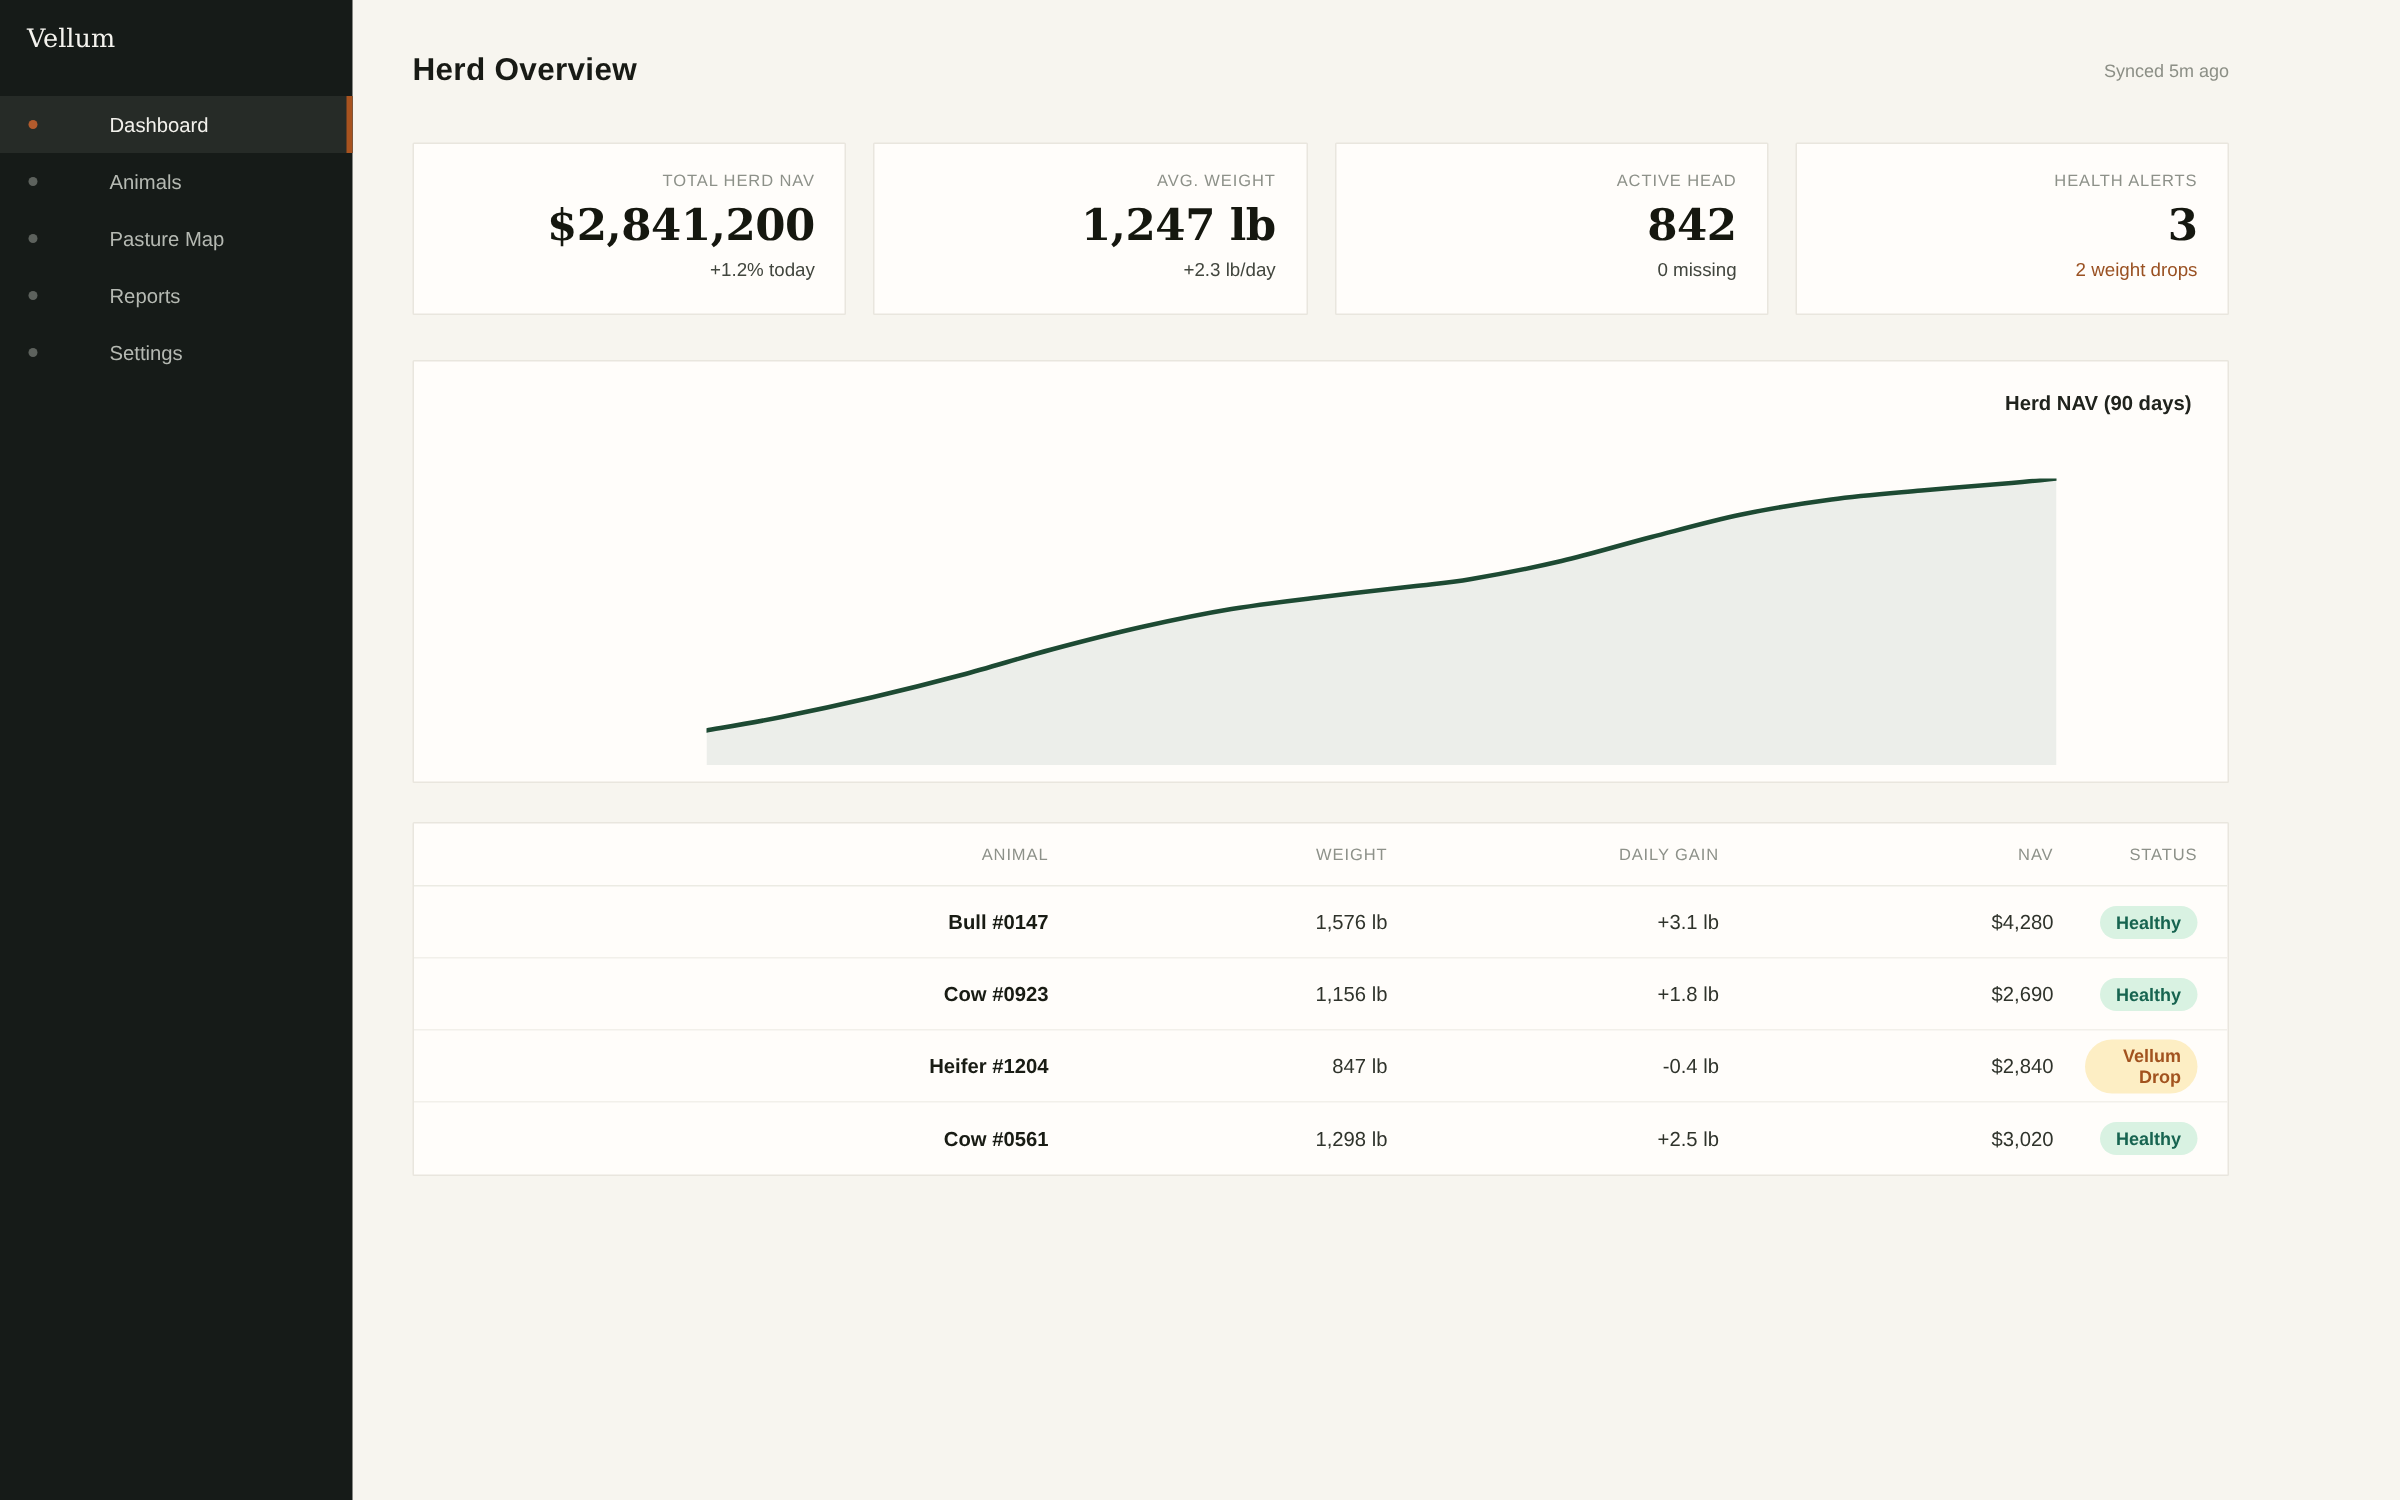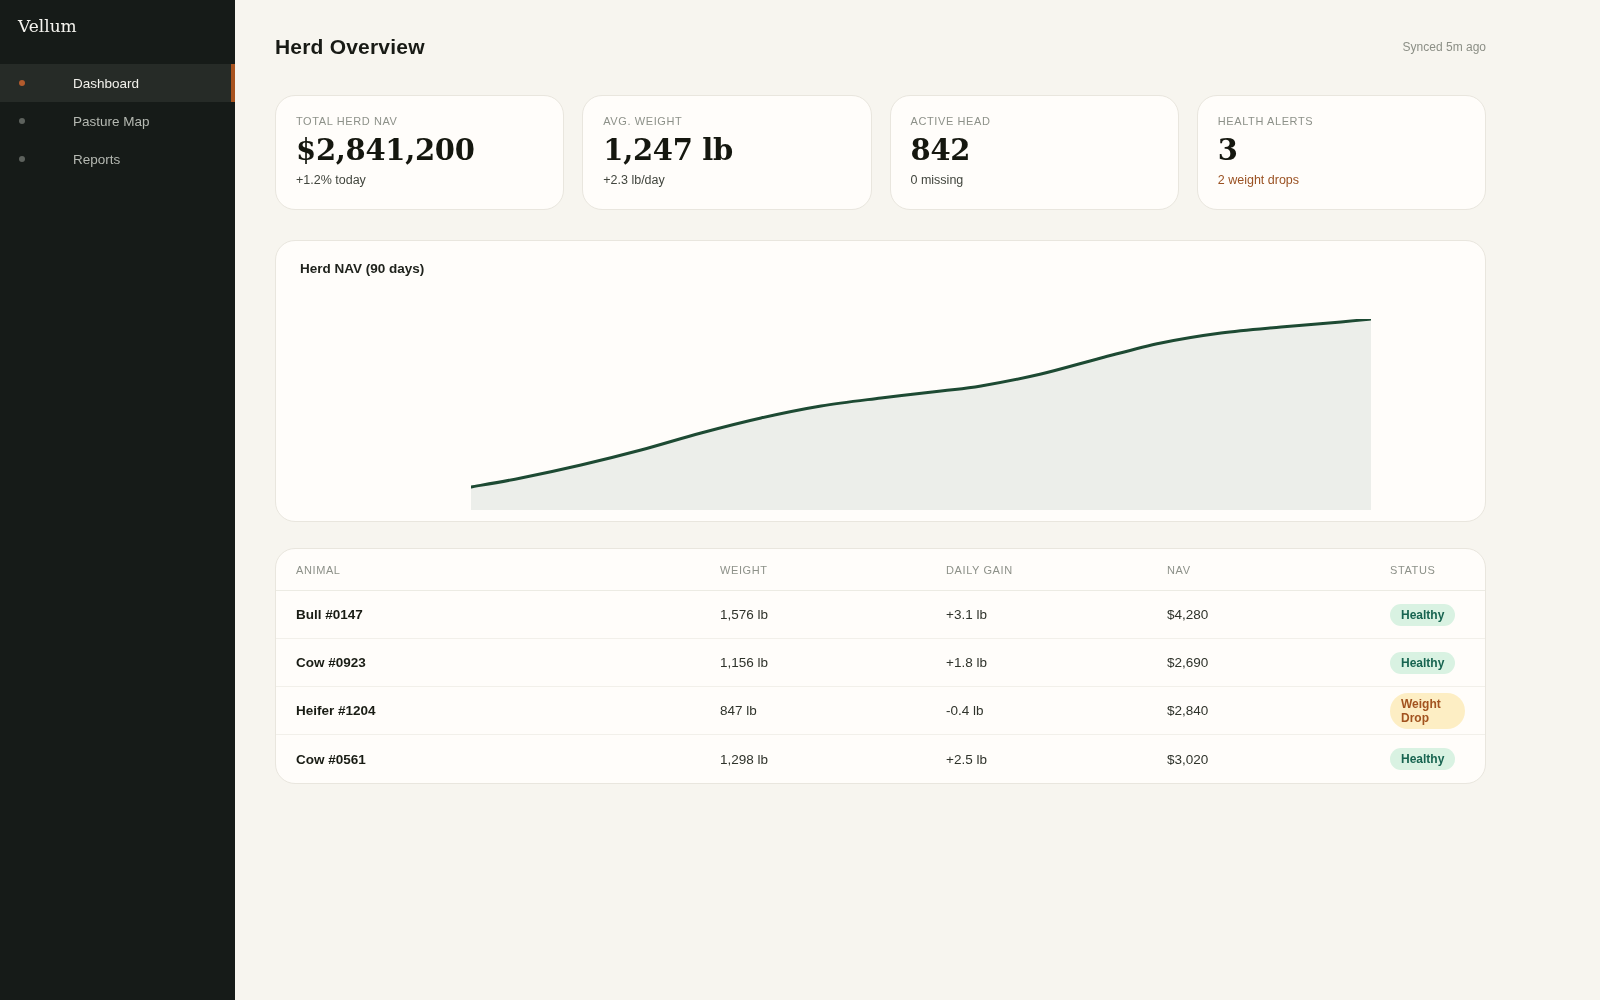--- a/index.html
+++ b/index.html
@@ -60,21 +60,22 @@
   .main{flex:1;padding:34px 114px 0 40px;}
   .topbar{display:flex;align-items:center;justify-content:space-between;height:26px;}
   .page-title{font-size:21px;font-weight:700;color:#181a15;letter-spacing:.2px;}
   .synced{font-size:12px;color:#8c8f86;}
 
   
   .stat-row{display:flex;gap:18px;margin-top:35px;}
   .card{
     background:var(--card-bg);
     border:1px solid var(--card-border);
-    border-radius:20px;
+    border-radius:1px;
+    text-align:right;
   }
   .stat{flex:1;height:115px;padding:19px 20px 0 20px;}
   .stat-label{
     font-size:11px;letter-spacing:.6px;color:var(--muted);
     text-transform:uppercase;
   }
   .stat-value{
     font-family:"DejaVu Serif", serif;font-weight:700;
     font-size:29px;line-height:34px;margin-top:6px;color:#15170f;
     letter-spacing:-.3px;
@@ -117,25 +118,33 @@
 
   <aside class="sidebar">
     <div class="logo">Vellum</div>
     <nav class="nav">
       <div class="nav-item active">
         <span class="dot"></span>
         <span class="nav-label">Dashboard</span>
       </div>
       <div class="nav-item">
         <span class="dot"></span>
+        <span class="nav-label">Animals</span>
+      </div>
+      <div class="nav-item">
+        <span class="dot"></span>
         <span class="nav-label">Pasture Map</span>
       </div>
       <div class="nav-item">
         <span class="dot"></span>
         <span class="nav-label">Reports</span>
+      </div>
+      <div class="nav-item">
+        <span class="dot"></span>
+        <span class="nav-label">Settings</span>
       </div>
     </nav>
   </aside>
 
   <main class="main">
 
     <div class="topbar">
       <h1 class="page-title">Herd Overview</h1>
       <span class="synced">Synced 5m ago</span>
     </div>
@@ -199,21 +208,21 @@
           <span class="pill" data-variant="healthy">Healthy</span>
         </div>
       </div>
 
       <div class="t-row">
         <div class="c-animal">Heifer #1204</div>
         <div>847 lb</div>
         <div>-0.4 lb</div>
         <div>$2,840</div>
         <div>
-          <span class="pill" data-variant="weight-drop">Weight Drop</span>
+          <span class="pill" data-variant="weight-drop">Vellum Drop</span>
         </div>
       </div>
 
       <div class="t-row">
         <div class="c-animal">Cow #0561</div>
         <div>1,298 lb</div>
         <div>+2.5 lb</div>
         <div>$3,020</div>
         <div>
           <span class="pill" data-variant="healthy">Healthy</span>

